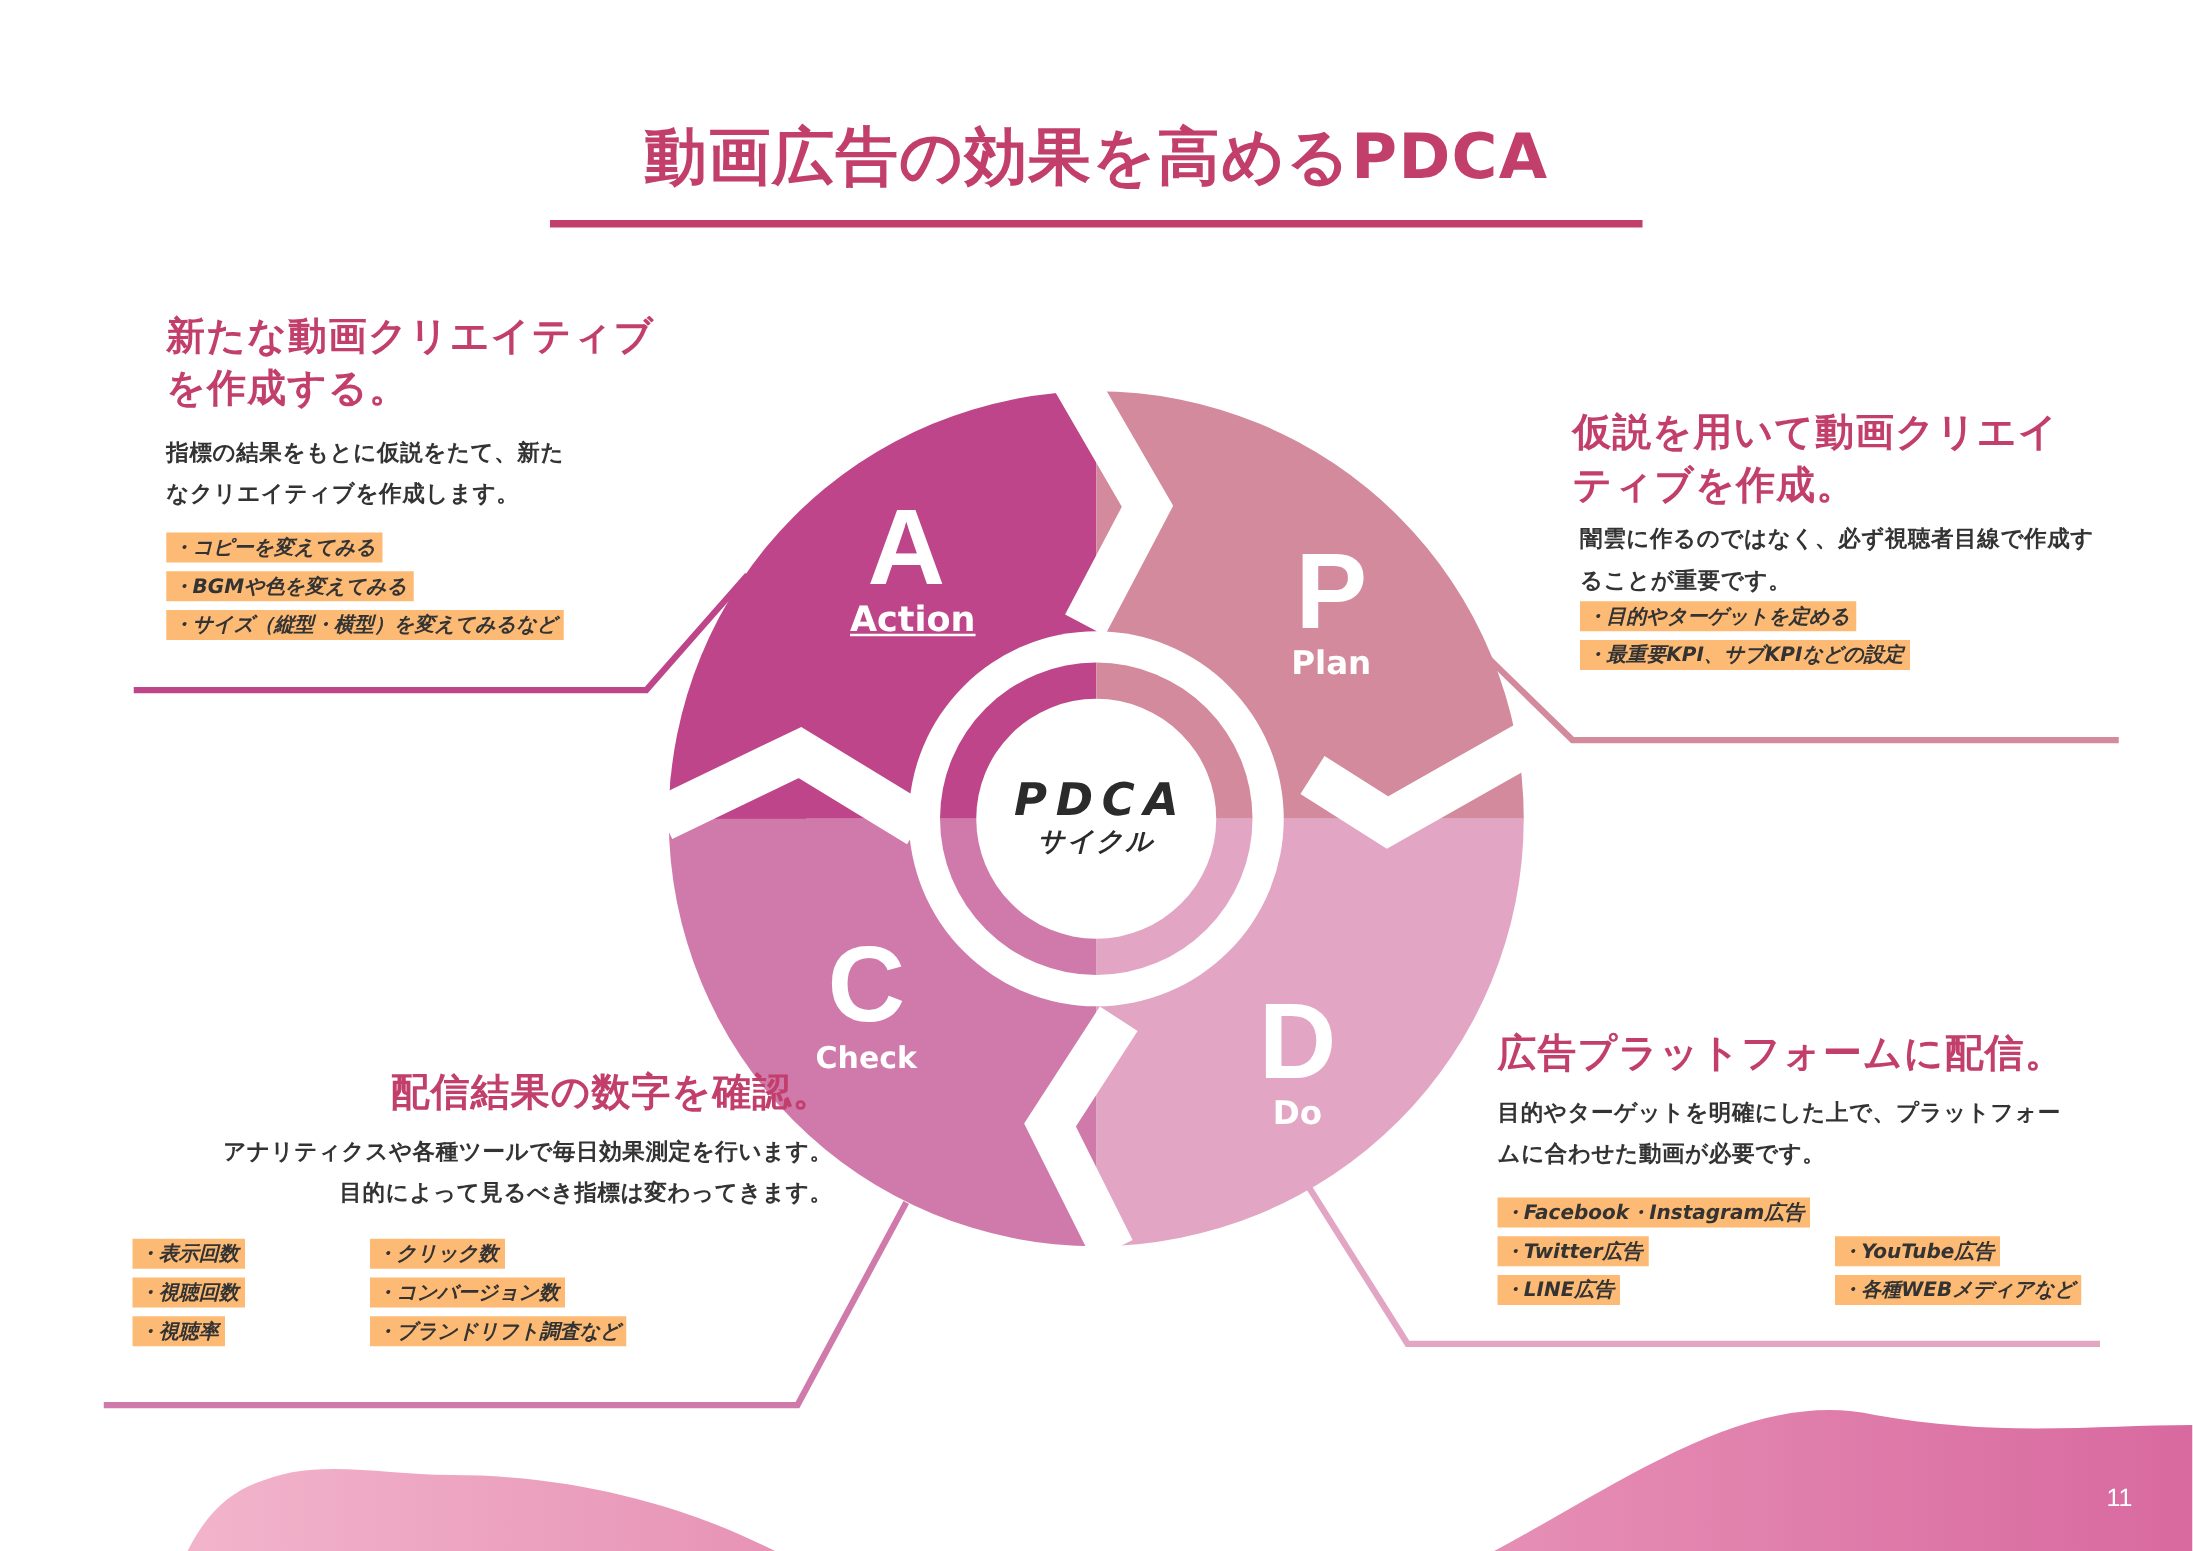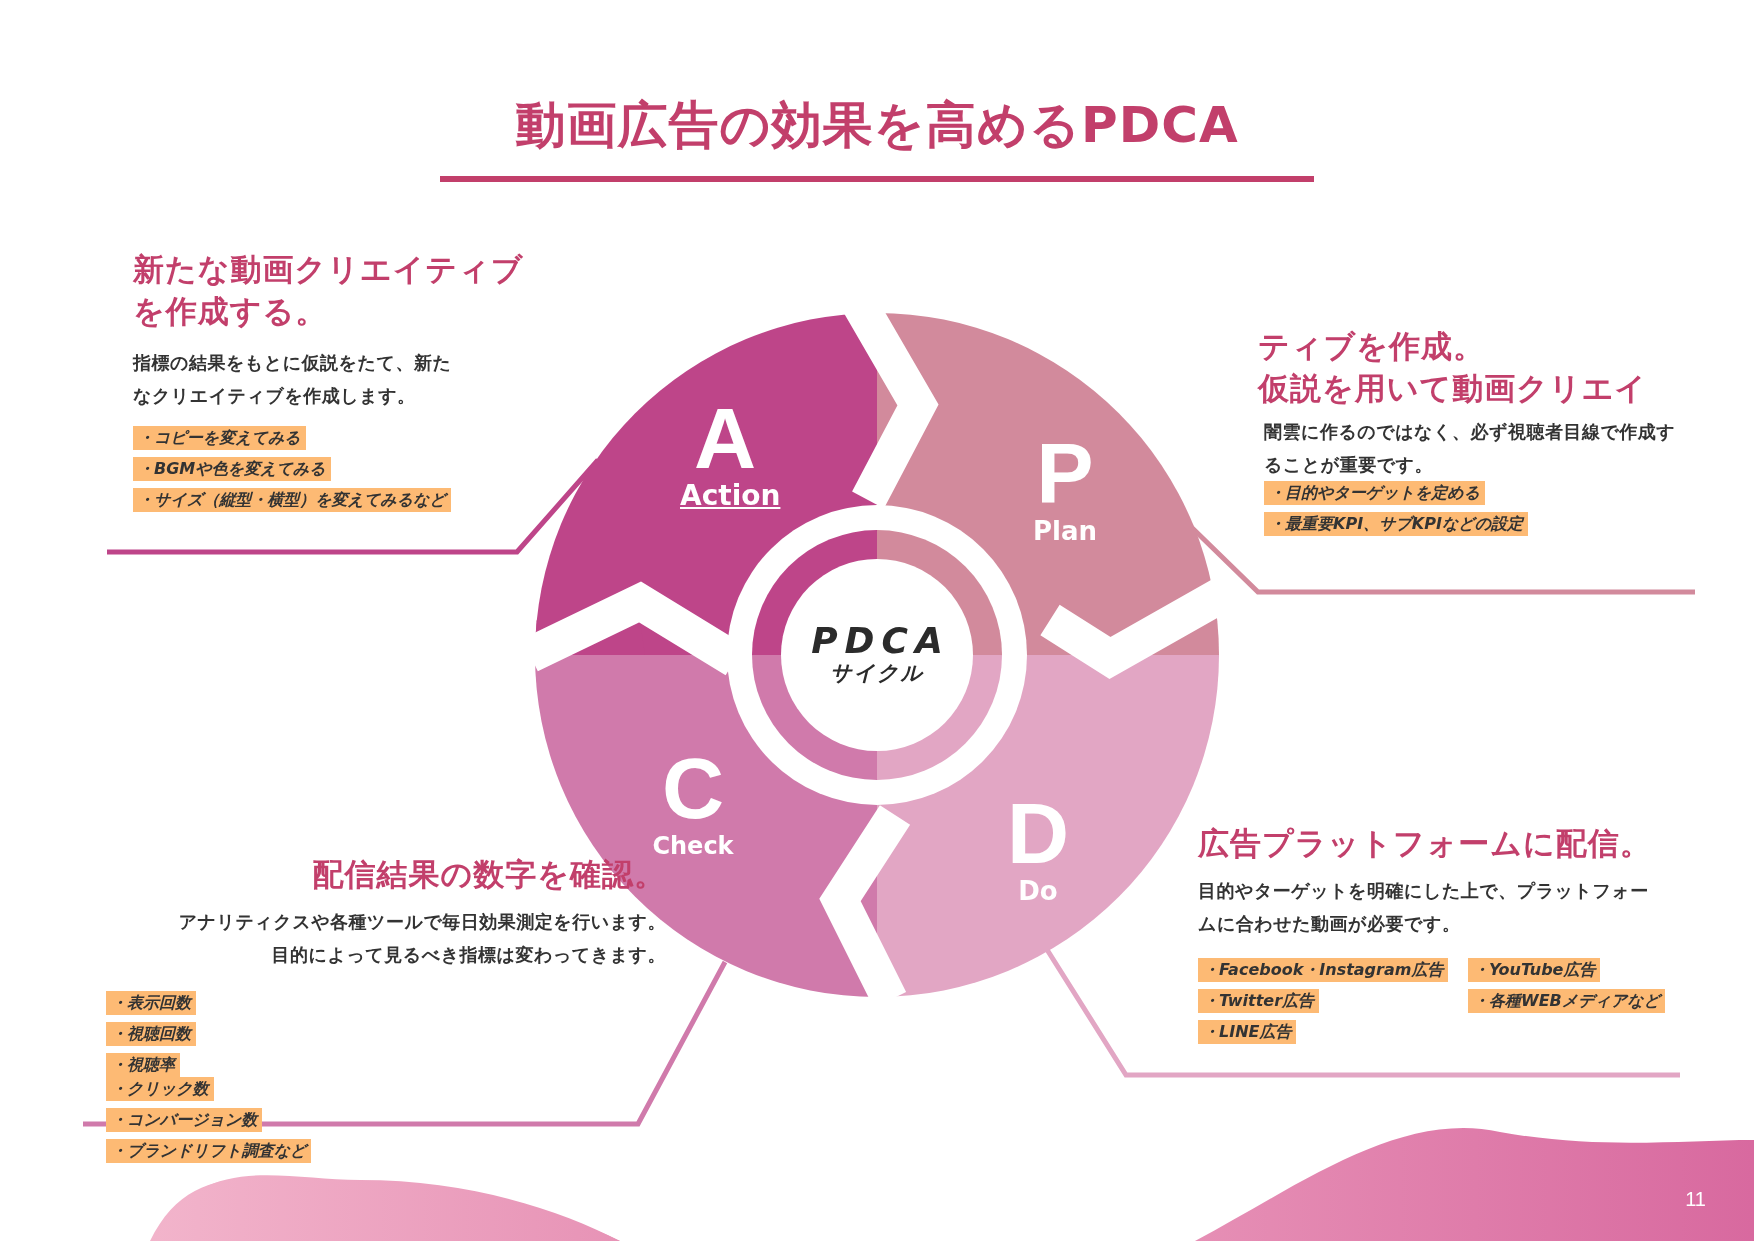--- a/index.html
+++ b/index.html
@@ -97,53 +97,53 @@
   <div class="sec-body" style="margin-top:14px;">指標の結果をもとに仮説をたて、新た</div>
   <div class="sec-body">なクリエイティブを作成します。</div>
   <div class="tag-list" style="margin-top:14px;">
     <span class="tag">・コピーを変えてみる</span>
     <span class="tag">・BGMや色を変えてみる</span>
     <span class="tag">・サイズ（縦型・横型）を変えてみるなど</span>
   </div>
 </div>
 
 <div class="abs" style="left:1258px; top:325px; width:470px;">
+  <div class="sec-heading">仮説を用いて動画クリエイ</div>
   <div class="sec-heading">ティブを作成。</div>
-  <div class="sec-heading">仮説を用いて動画クリエイ</div>
   <div class="sec-body" style="margin-top:6px; padding-left:6px;">闇雲に作るのではなく、必ず視聴者目線で作成す</div>
   <div class="sec-body" style="padding-left:6px;">ることが重要です。</div>
   <div class="tag-list" style="padding-left:6px;">
     <span class="tag">・目的やターゲットを定める</span>
     <span class="tag">・最重要KPI、サブKPIなどの設定</span>
   </div>
 </div>
 
 <div class="abs" style="left:106px; top:853px; width:560px;text-align:right;">
   <div class="sec-heading">配信結果の数字を確認。</div>
   <div class="sec-body" style="margin-top:10px;">アナリティクスや各種ツールで毎日効果測定を行います。</div>
   <div class="sec-body">目的によって見るべき指標は変わってきます。</div>
-  <div style="display:flex; margin-top:20px;flex-direction:column;">
+  <div style="display:flex; margin-top:20px;">
     <div class="tag-list" style="width:190px;">
       <span class="tag">・表示回数</span>
       <span class="tag">・視聴回数</span>
       <span class="tag">・視聴率</span>
     </div>
     <div class="tag-list">
       <span class="tag">・クリック数</span>
       <span class="tag">・コンバージョン数</span>
       <span class="tag">・ブランドリフト調査など</span>
     </div>
   </div>
 </div>
 
 <div class="abs" style="left:1198px; top:822px; width:540px;">
   <div class="sec-heading">広告プラットフォームに配信。</div>
   <div class="sec-body" style="margin-top:10px;">目的やターゲットを明確にした上で、プラットフォー</div>
   <div class="sec-body">ムに合わせた動画が必要です。</div>
-  <div style="display:flex; margin-top:18px;">
+  <div style="display:flex; margin-top:18px;align-items:flex-end;">
     <div class="tag-list" style="width:270px;">
       <span class="tag">・Facebook・Instagram広告</span>
       <span class="tag">・Twitter広告</span>
       <span class="tag">・LINE広告</span>
     </div>
     <div class="tag-list">
       <span class="tag">・YouTube広告</span>
       <span class="tag">・各種WEBメディアなど</span>
     </div>
   </div>

